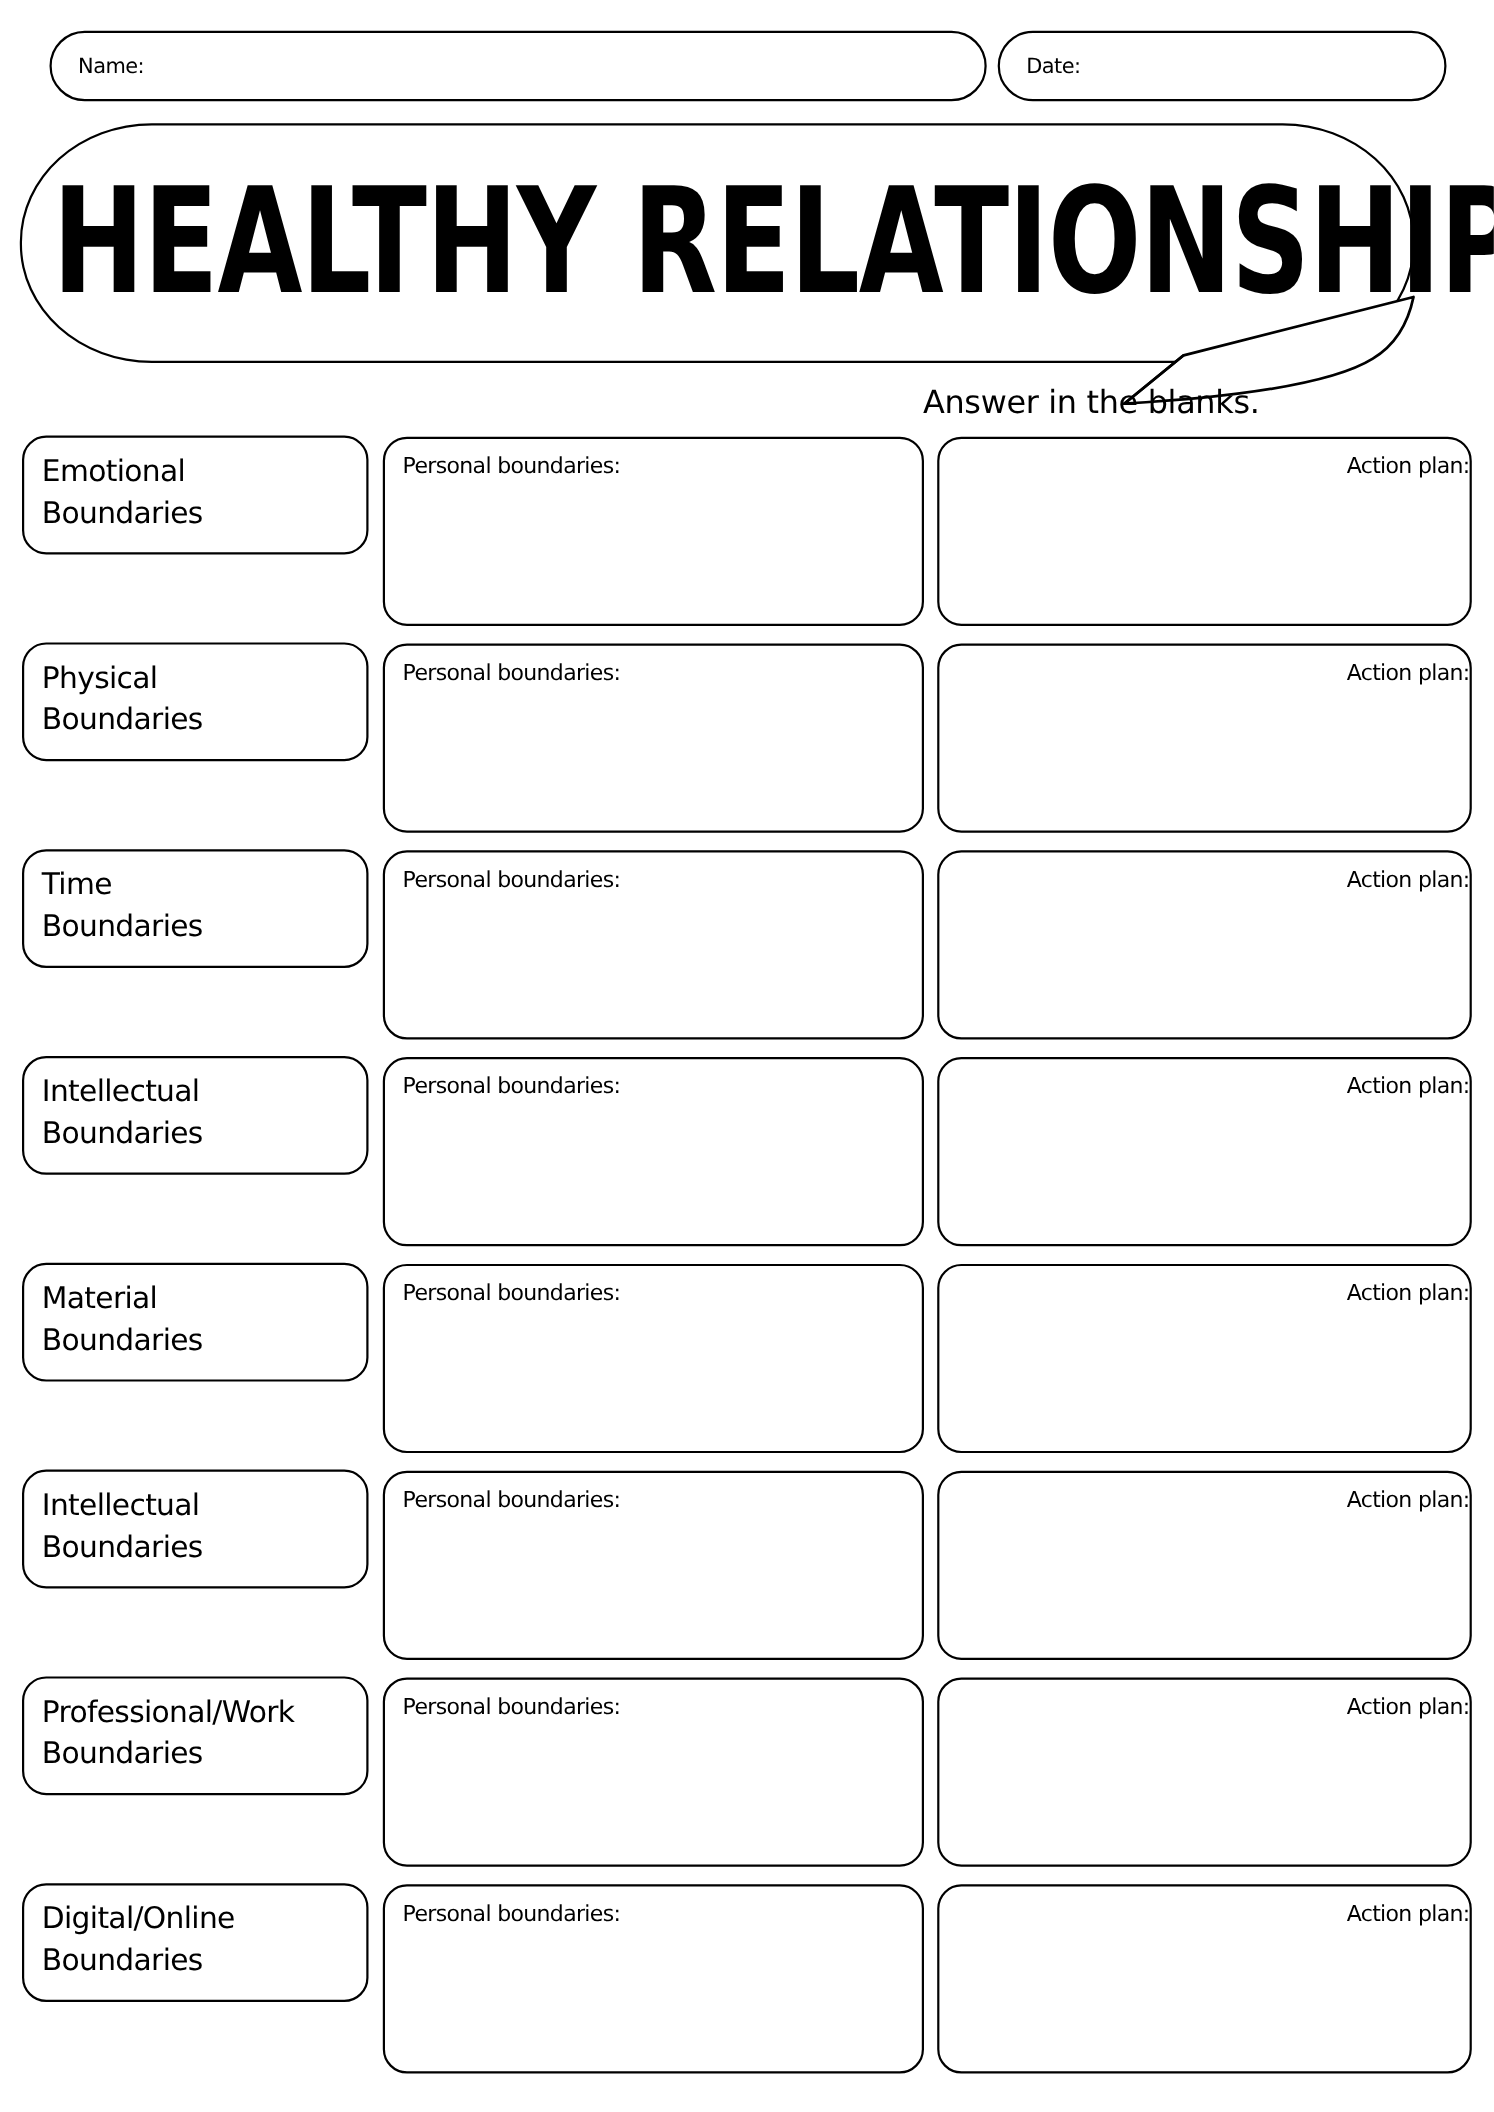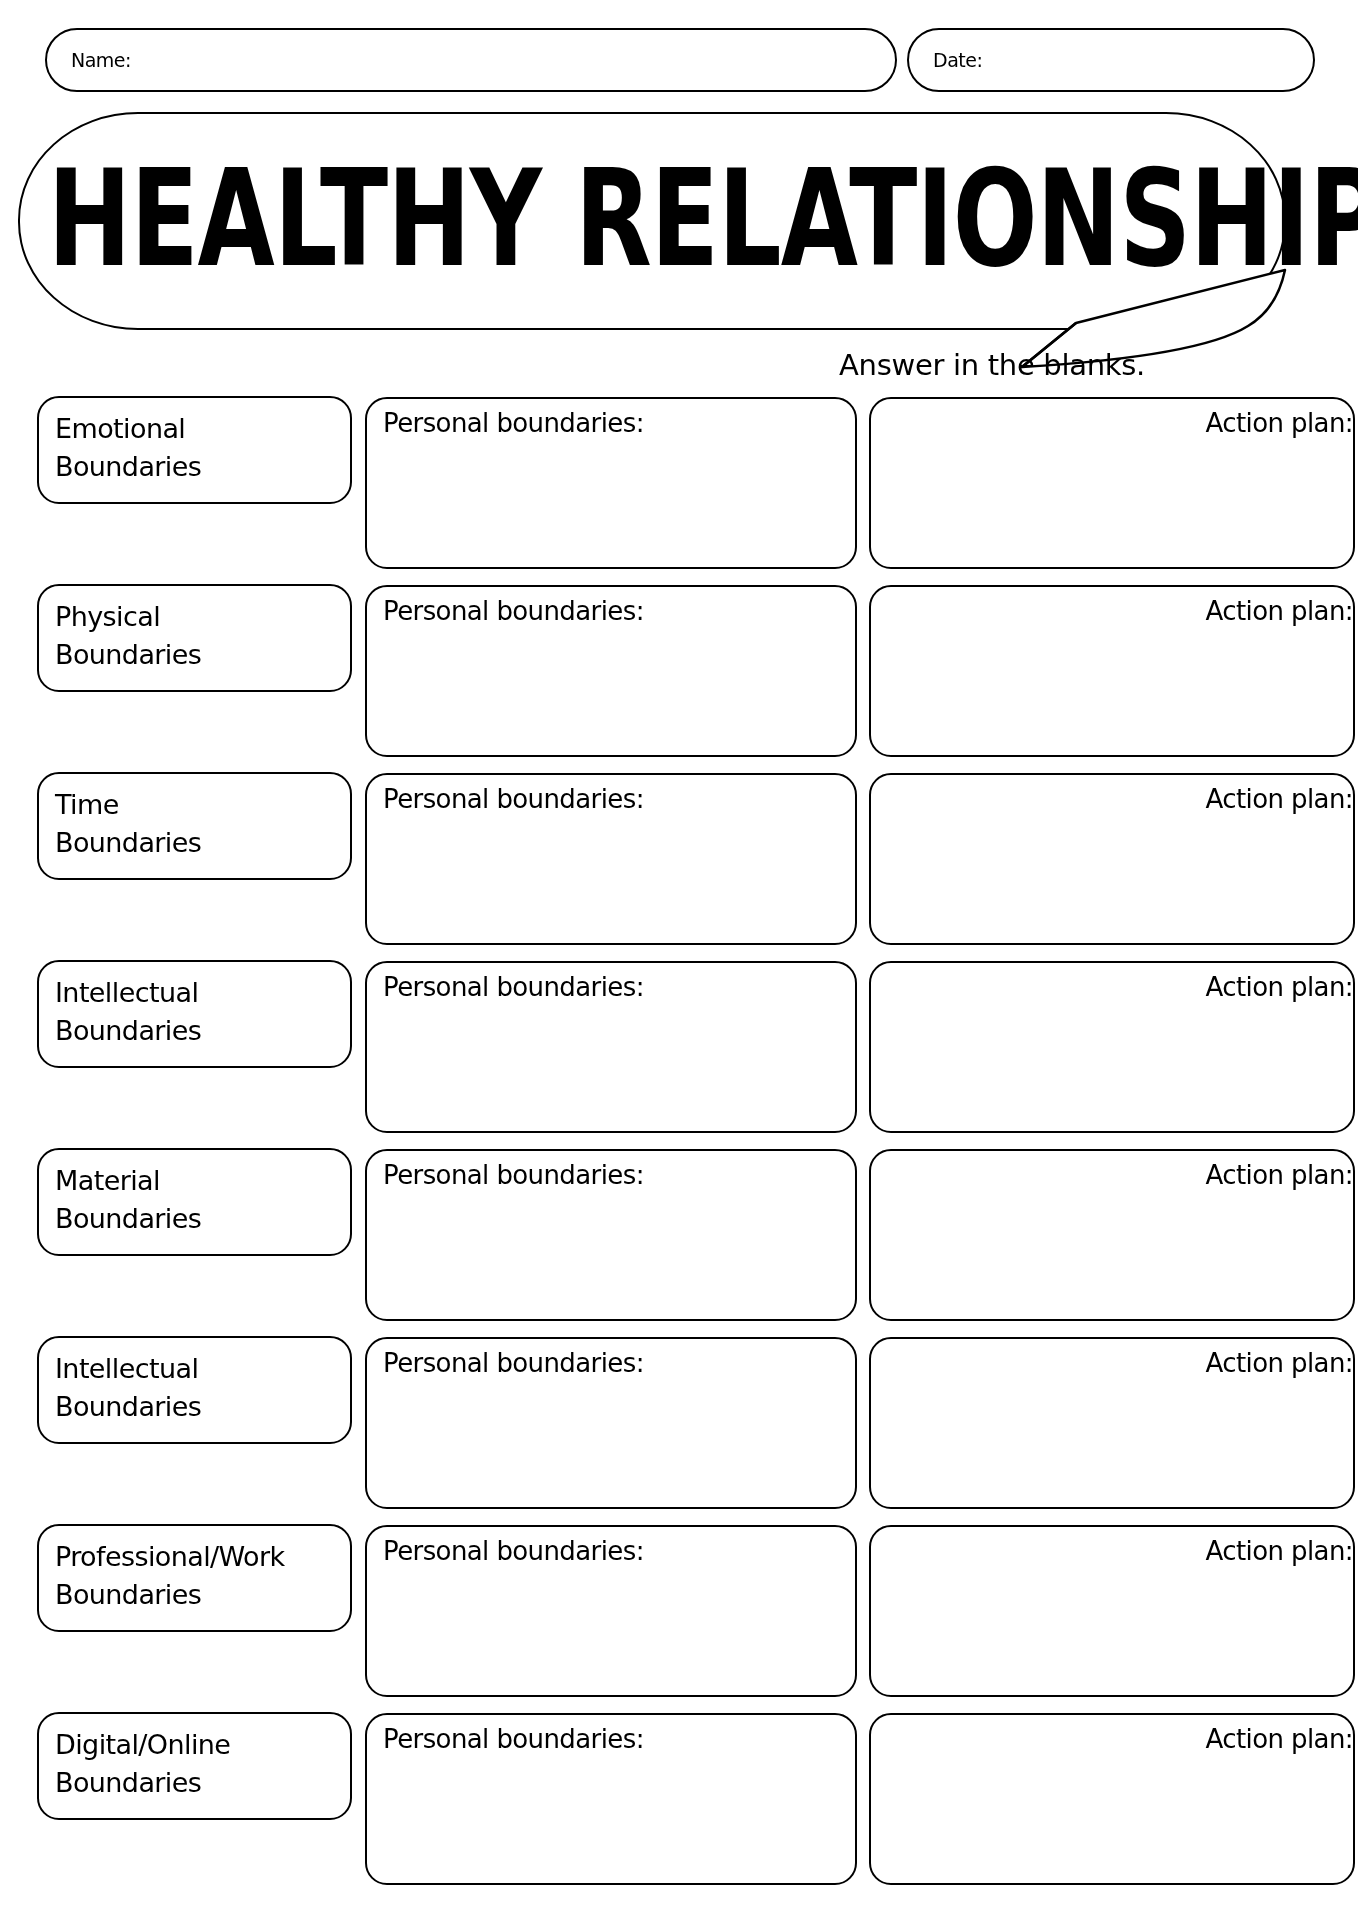--- a/index.html
+++ b/index.html
@@ -113,21 +113,20 @@
   .row {
     position: relative;
     height: 188px;
   }
 
   .cell {
     position: absolute;
     box-sizing: border-box;
     border: 2.5px solid #000;
     background: #fff;
-    margin-left: 17px;
   }
   
   .cell-label {
     left: 20px;
     top: 6px;
     width: 315px;
     height: 108px;
     border-radius: 22px;
     padding: 12px 0 0 16px;
   }
@@ -143,21 +142,21 @@
 
   .cat-line {
     font-family: "DejaVu Sans", sans-serif;
     font-size: 27px;
     line-height: 38px;
     letter-spacing: -0.6px;
     white-space: nowrap;
   }
   .field-label {
     font-family: "DejaVu Sans", sans-serif;
-    font-size: 26px;
+    font-size: 20px;
     line-height: 32px;
     letter-spacing: -0.6px;
     white-space: nowrap;
   }
 </style>
 </head>
 <body>
 
 <div class="header-row">
   <div class="pill pill-name">

